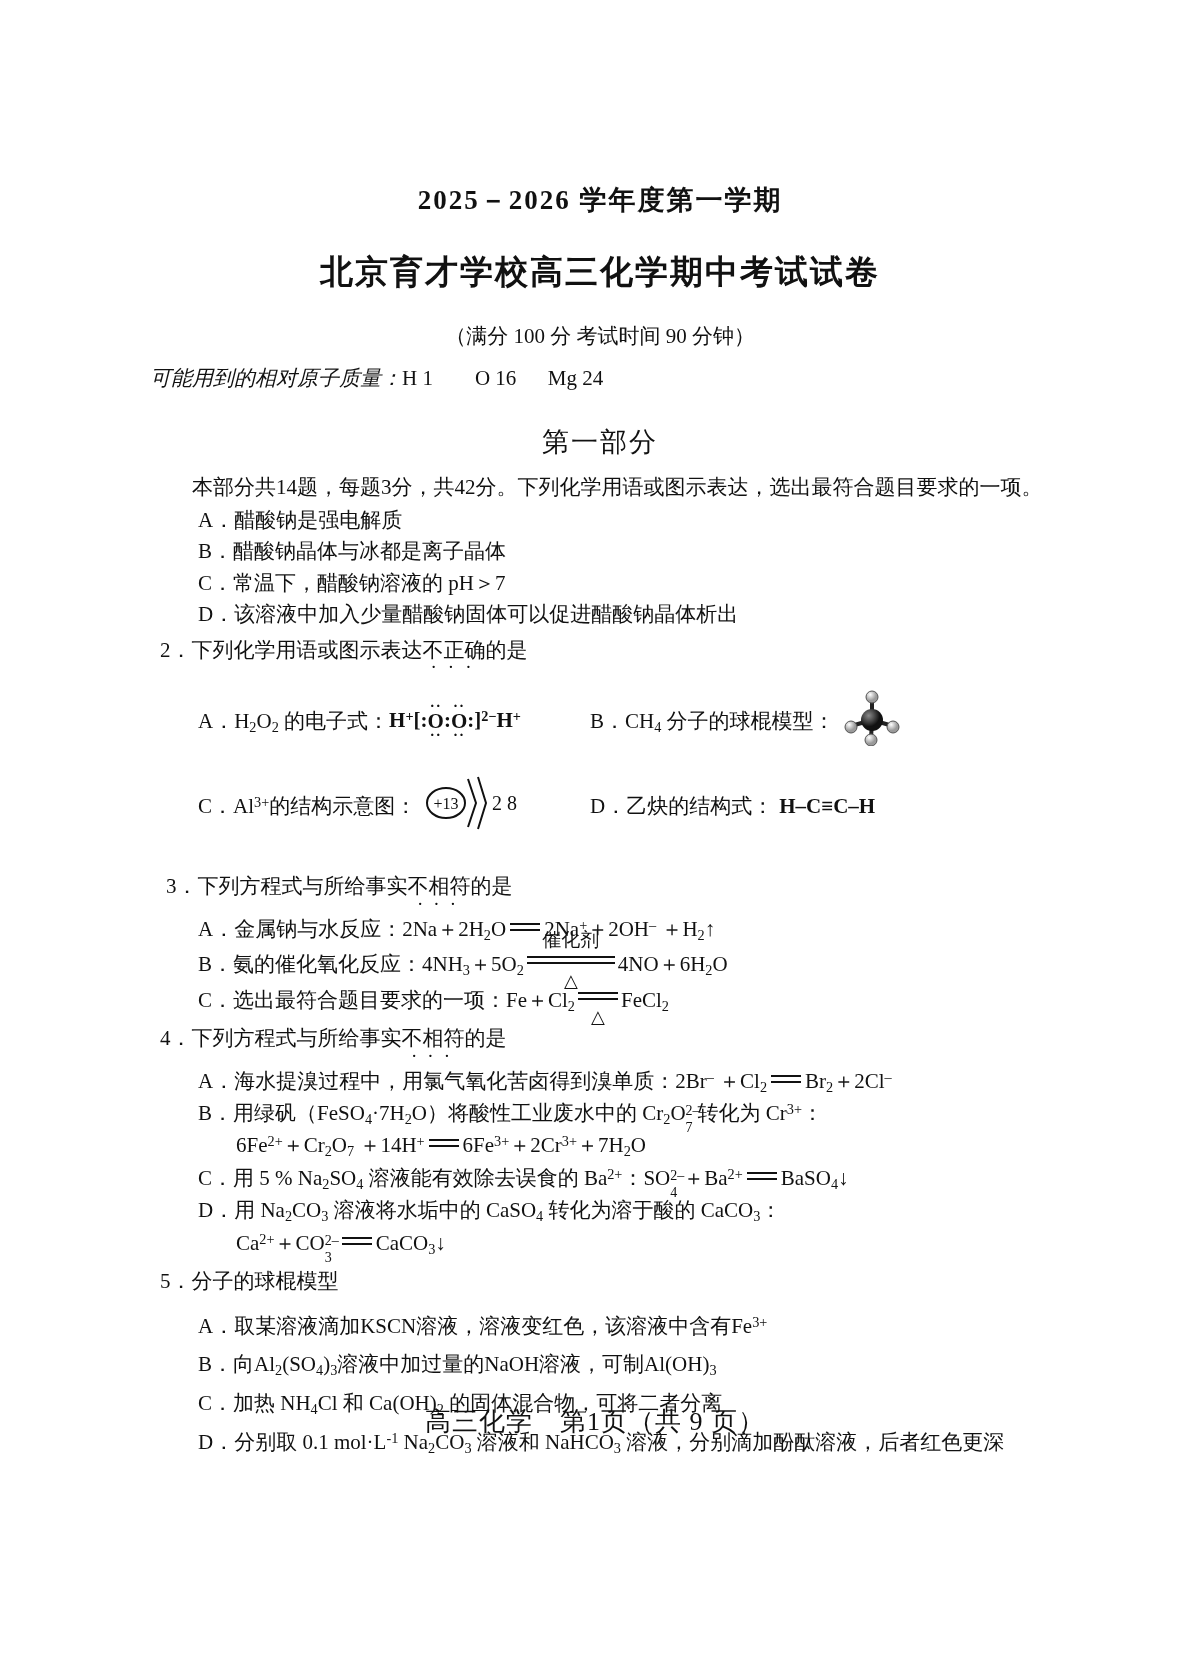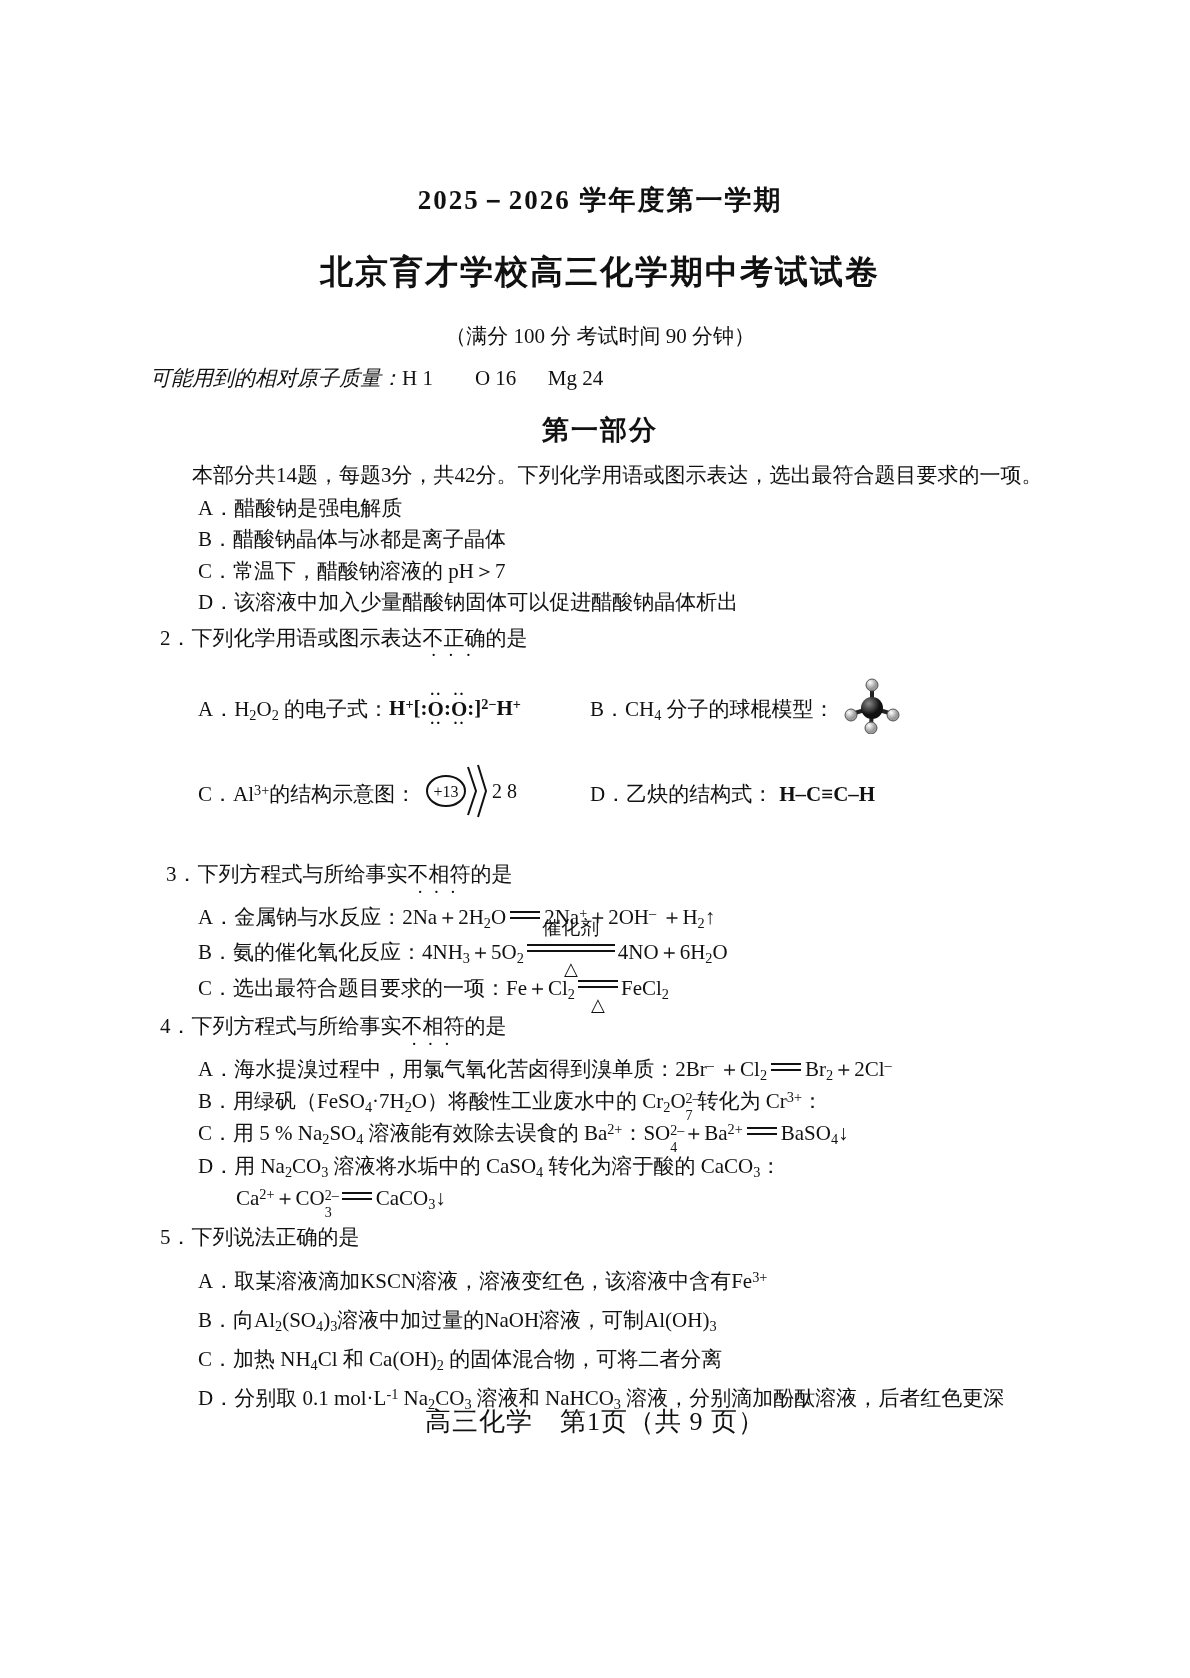--- a/index.html
+++ b/index.html
@@ -42,22 +42,22 @@
   }
   .masses{
     font-size:21px;
     margin-top:14px;
     text-align:left;
     white-space:pre;
   }
   .part-title{
     text-align:center;
     font-size:27px;
-    font-weight:bold;
-    margin-top:20px;
+    font-weight:normal;
+    margin-top:32px;
     letter-spacing:2px;
   }
   .instr{
     font-size:21px;
     margin-top:12px;
     line-height:1.5;
     text-indent:2em;
     text-align:justify;
   }
 
@@ -286,33 +286,36 @@
   <div class="q" style="margin-top:4px;padding-left:10px;">
     <span>4．</span><span>下列方程式与所给事实</span><span class="dotted dotted2">不相符</span><span>的是</span>
   </div>
   <div class="opts" style="margin-top:12px">
     <div class="opt">
       <span>A．</span><span>海水提溴过程中，用氯气氧化苦卤得到溴单质：</span><span class="eqn">2Br<sup>–</sup> ＋Cl<sub>2</sub><span class="eqq"></span>Br<sub>2</sub>＋2Cl<sup>–</sup></span>
     </div>
     <div class="opt">
       <span>B．</span><span>用绿矾（FeSO<sub>4</sub>·7H<sub>2</sub>O）将酸性工业废水中的 Cr<sub>2</sub>O<span class="stack"><span class="up">2–</span><span class="dn">7</span></span><span style="display:inline-block;width:12px"></span>转化为 Cr<sup>3+</sup>：</span>
     </div>
+    <div class="sub-eq">
+      <span class="eqn">6Fe<sup>2+</sup>＋Cr<sub>2</sub>O<sub>7</sub> ＋14H<sup>+</sup><span class="eqq"></span>6Fe<sup>3+</sup>＋2Cr<sup>3+</sup>＋7H<sub>2</sub>O</span>
+    </div>
     <div class="opt">
       <span>C．</span><span>用 5 % Na<sub>2</sub>SO<sub>4</sub> 溶液能有效除去误食的 Ba<sup>2+</sup>：SO<span class="stack"><span class="up">2–</span><span class="dn">4</span></span><span style="display:inline-block;width:13px"></span>＋Ba<sup>2+</sup><span class="eqq"></span>BaSO<sub>4</sub>↓</span>
     </div>
     <div class="opt">
       <span>D．</span><span>用 Na<sub>2</sub>CO<sub>3</sub> 溶液将水垢中的 CaSO<sub>4</sub> 转化为溶于酸的 CaCO<sub>3</sub>：</span>
     </div>
     <div class="sub-eq">
       <span class="eqn">Ca<sup>2+</sup>＋CO<span class="stack"><span class="up">2–</span><span class="dn">3</span></span><span style="display:inline-block;width:13px"></span><span class="eqq"></span>CaCO<sub>3</sub>↓</span>
     </div>
   </div>
 
   <div class="q" style="margin-top:6px;padding-left:10px;">
-    <span>5．</span><span>下列说法正确的是</span>
+    <span>5．</span><span>分子的球棍模型</span>
   </div>
   <div class="opts" style="margin-top:10px">
     <div class="opt" style="line-height:1.85">
       <span>A．</span><span>取某溶液滴加KSCN溶液，溶液变红色，该溶液中含有Fe<sup>3+</sup></span>
     </div>
     <div class="opt" style="line-height:1.85">
       <span>B．</span><span>向Al<sub>2</sub>(SO<sub>4</sub>)<sub>3</sub>溶液中加过量的NaOH溶液，可制Al(OH)<sub>3</sub></span>
     </div>
     <div class="opt" style="line-height:1.85">
       <span>C．</span><span>加热 NH<sub>4</sub>Cl 和 Ca(OH)<sub>2</sub> 的固体混合物，可将二者分离</span>

